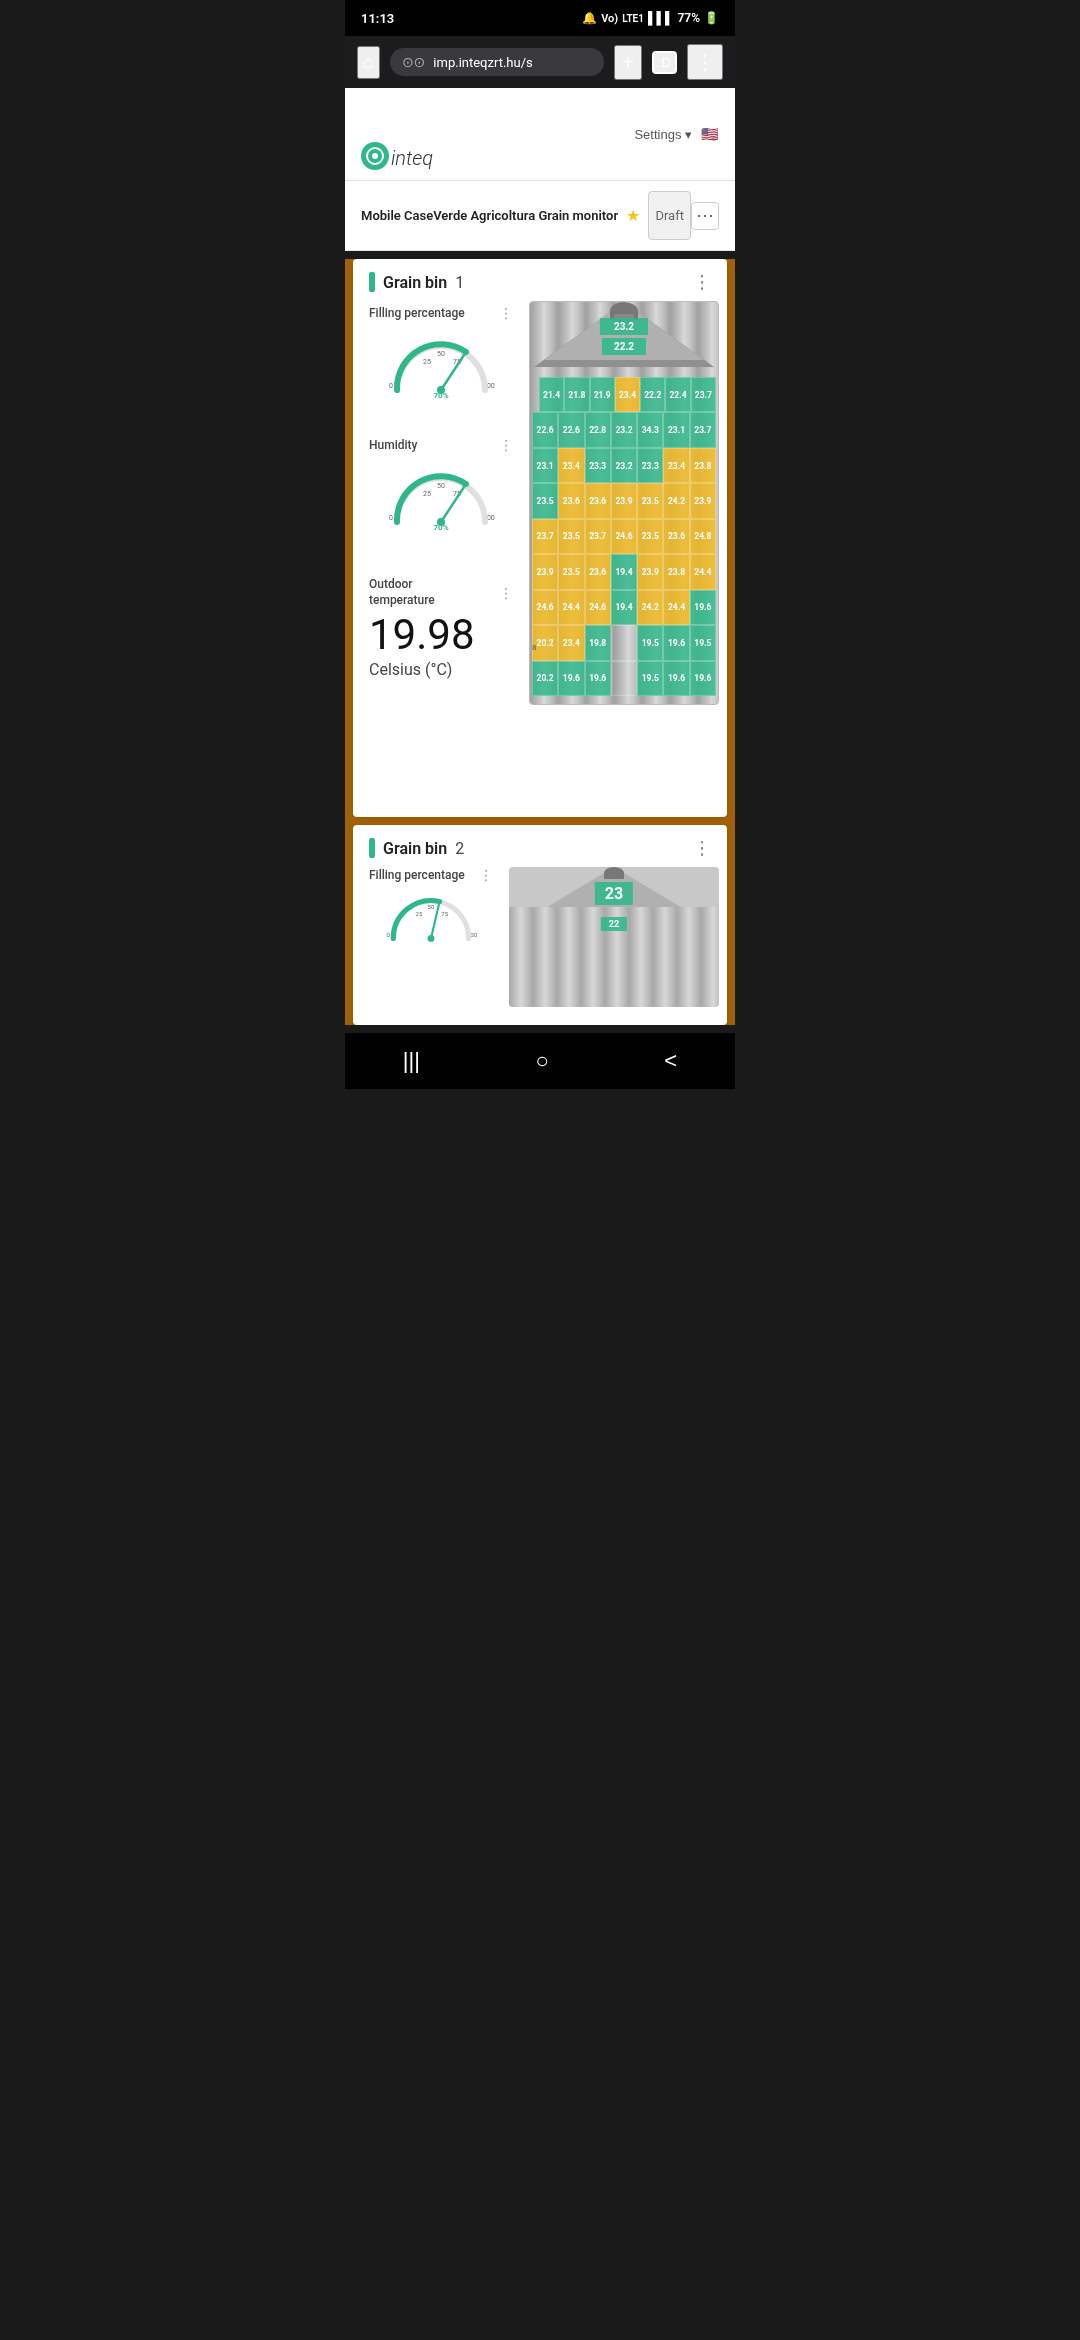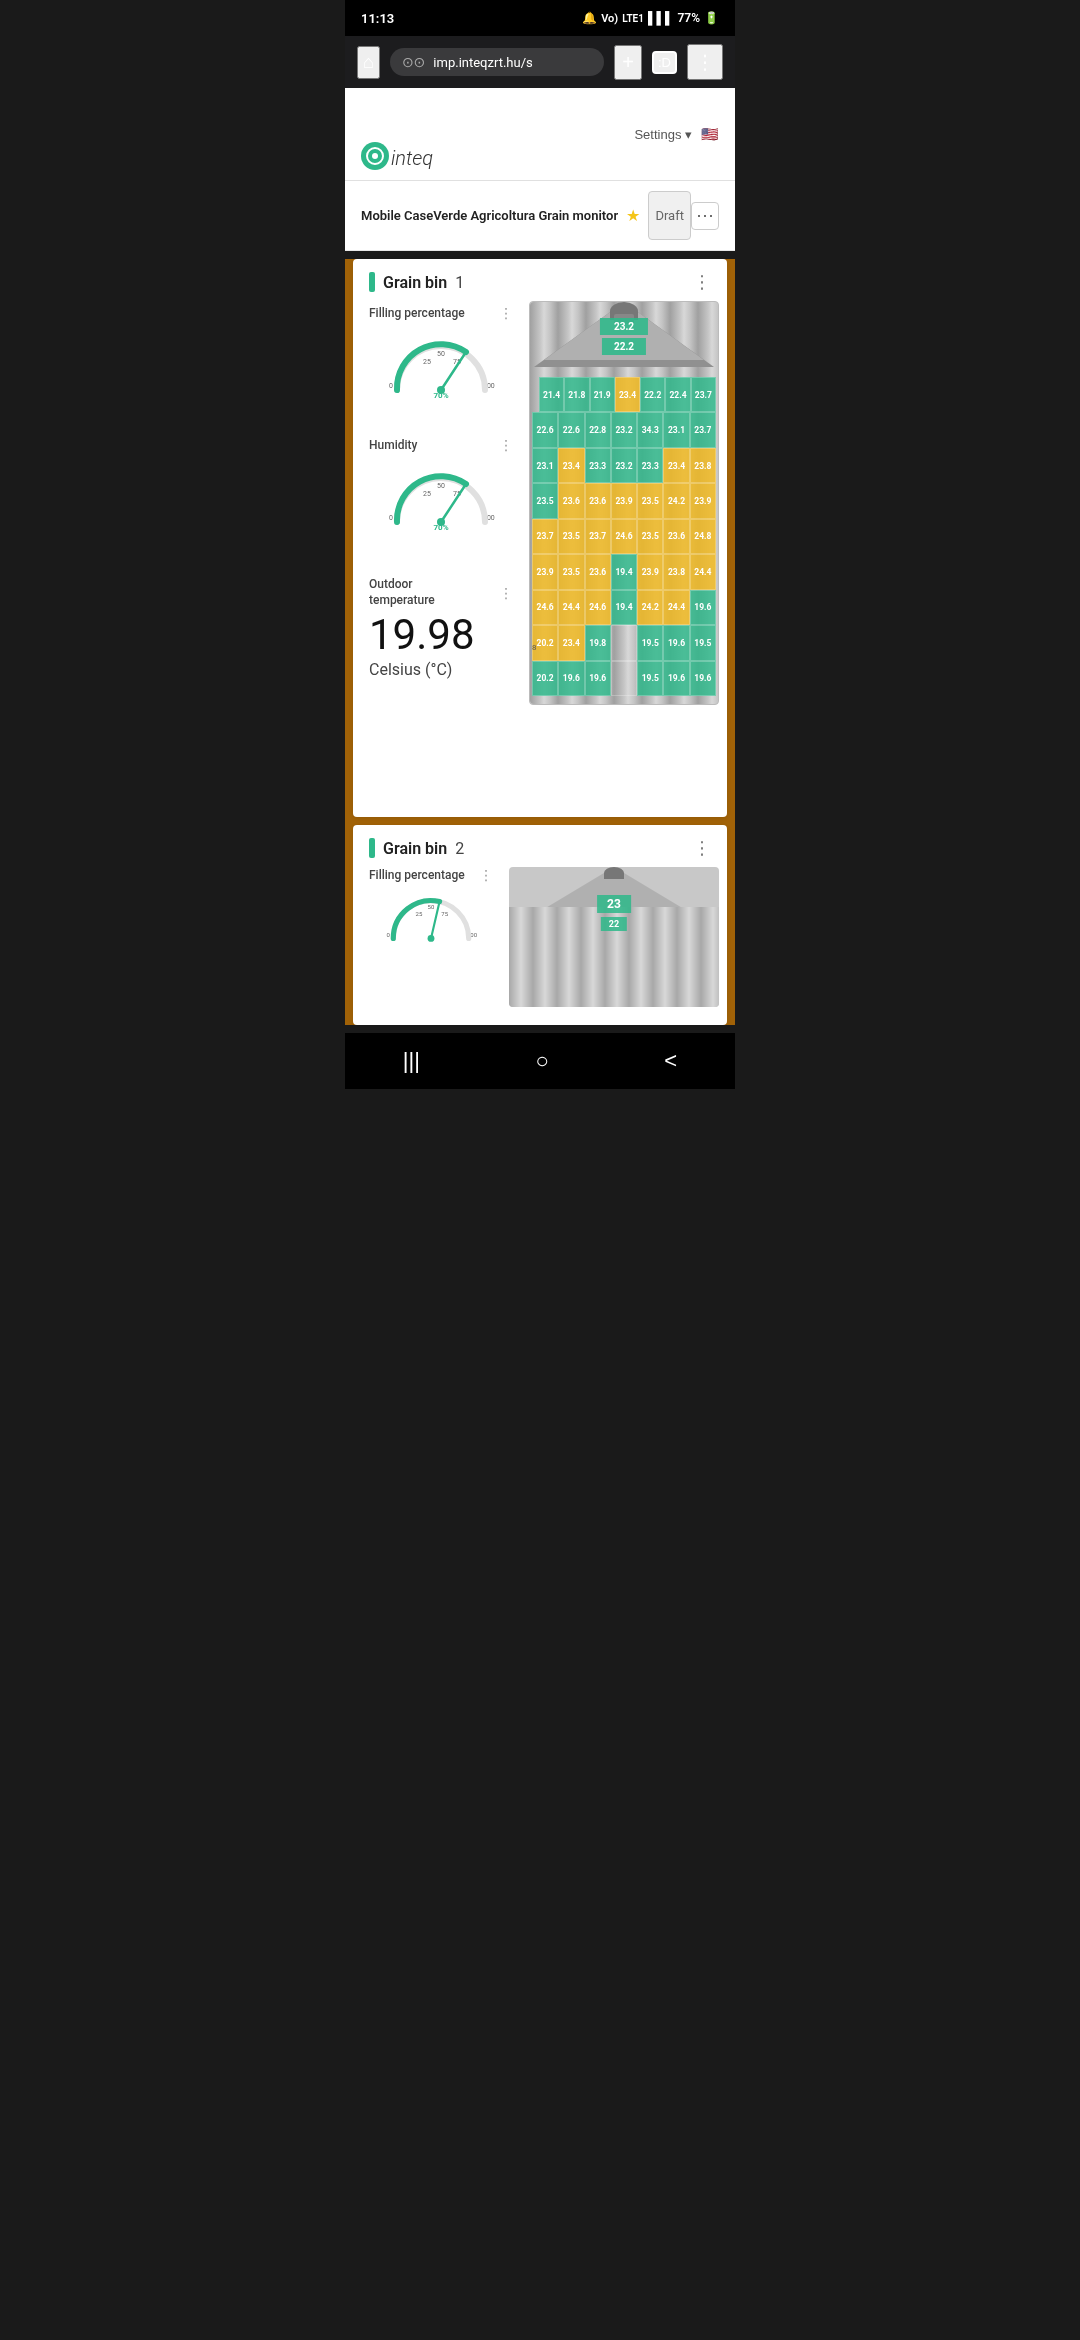--- a/index.html
+++ b/index.html
@@ -366,25 +366,24 @@
       );
     }
 
     .second-silo-val {
       position: absolute;
       top: 15px;
       left: 50%;
       transform: translateX(-50%);
       background: rgba(46, 184, 138, 0.85);
       color: #fff;
-      font-size: 12px;
+      font-size: 16px;
       font-weight: bold;
       padding: 2px 10px;
       text-align: right;
-      margin-top: 13px;
     }
 
     .second-silo-val2 {
       position: absolute;
       top: 50px;
       left: 50%;
       transform: translateX(-50%);
       background: rgba(46, 184, 138, 0.85);
       color: #fff;
       font-size: 9px;

